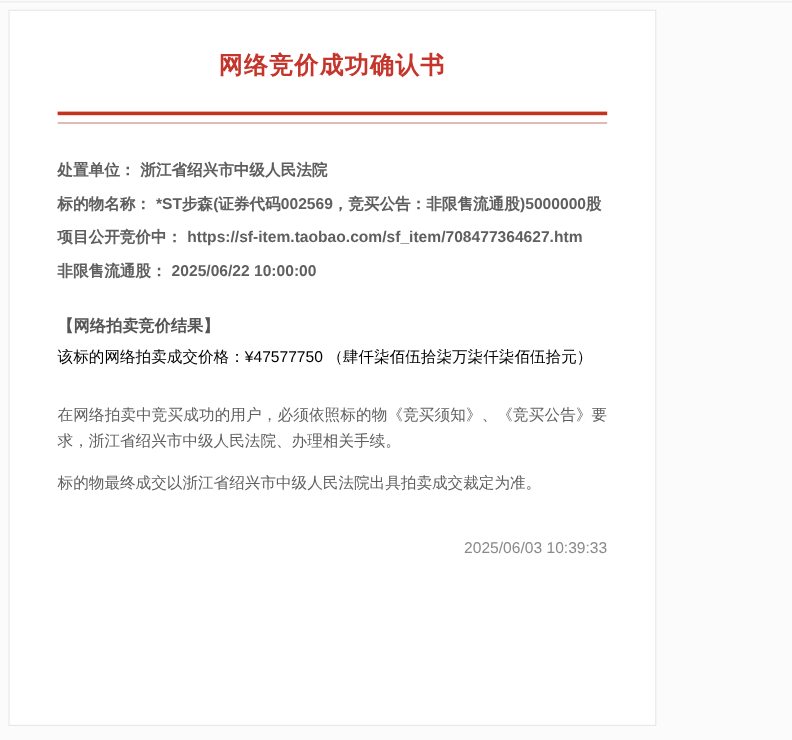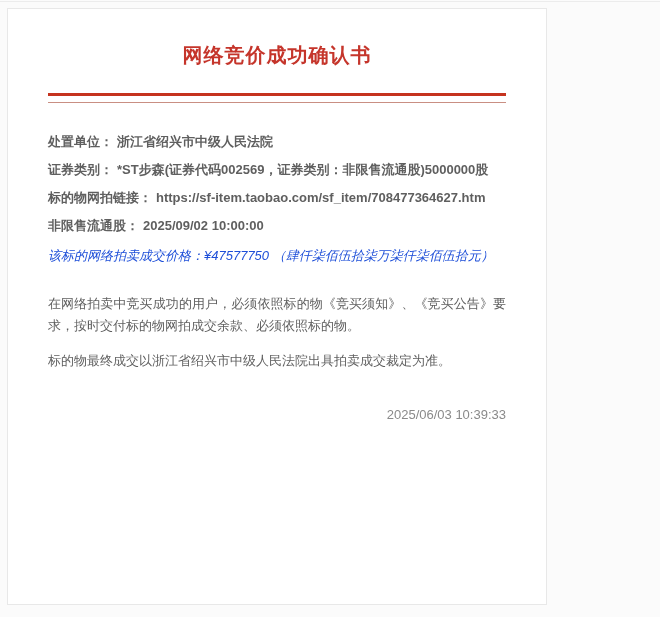--- a/index.html
+++ b/index.html
@@ -65,23 +65,22 @@
   .para {
     margin-top: 8px;
     font-size: 13px;
     color: #5f5f5f;
     line-height: 22px;
     text-align: justify;
   }
   .price-line {
     margin-top: 6px;
     font-size: 13px;
-    color: #1d4ed8;
+    color: #000000;
     line-height: 22px;
-    font-style: italic;
   }
   .note-1 { margin-top: 26px; }
   .note-2 { margin-top: 4px; }
   .footer-timestamp {
     margin-top: 34px;
     text-align: right;
     font-size: 13px;
     color: #8a8a8a;
     line-height: 18px;
   }
@@ -98,33 +97,34 @@
   <div class="divider-wrap">
     <div class="divider-thick"></div>
     <div class="divider-thin"></div>
   </div>
 
   <div class="info-block">
     <div class="info-line">
       <span class="label">处置单位：</span><span class="value">浙江省绍兴市中级人民法院</span>
     </div>
     <div class="info-line">
-      <span class="label">证券类别：</span><span class="value">*ST步森(证券代码002569，证券类别：非限售流通股)5000000股</span>
+      <span class="label">标的物名称：</span><span class="value">*ST步森(证券代码002569，竞买公告：非限售流通股)5000000股</span>
     </div>
     <div class="info-line">
-      <span class="label">标的物网拍链接：</span><span class="value">https://sf-item.taobao.com/sf_item/708477364627.htm</span>
+      <span class="label">项目公开竞价中：</span><span class="value">https://sf-item.taobao.com/sf_item/708477364627.htm</span>
     </div>
     <div class="info-line">
-      <span class="label">非限售流通股：</span><span class="value">2025/09/02 10:00:00</span>
+      <span class="label">非限售流通股：</span><span class="value">2025/06/22 10:00:00</span>
     </div>
   </div>
 
+  <div class="section-heading">【网络拍卖竞价结果】</div>
 
 
   <p class="price-line">该标的网络拍卖成交价格：¥47577750 （肆仟柒佰伍拾柒万柒仟柒佰伍拾元）</p>
 
-  <p class="para note-1">在网络拍卖中竞买成功的用户，必须依照标的物《竞买须知》、《竞买公告》要求，按时交付标的物网拍成交余款、必须依照标的物。</p>
+  <p class="para note-1">在网络拍卖中竞买成功的用户，必须依照标的物《竞买须知》、《竞买公告》要求，浙江省绍兴市中级人民法院、办理相关手续。</p>
 
   <p class="para note-2">标的物最终成交以浙江省绍兴市中级人民法院出具拍卖成交裁定为准。</p>
 
   <div class="footer-timestamp">2025/06/03 10:39:33</div>
 
 </div>
 
 </body></html>

